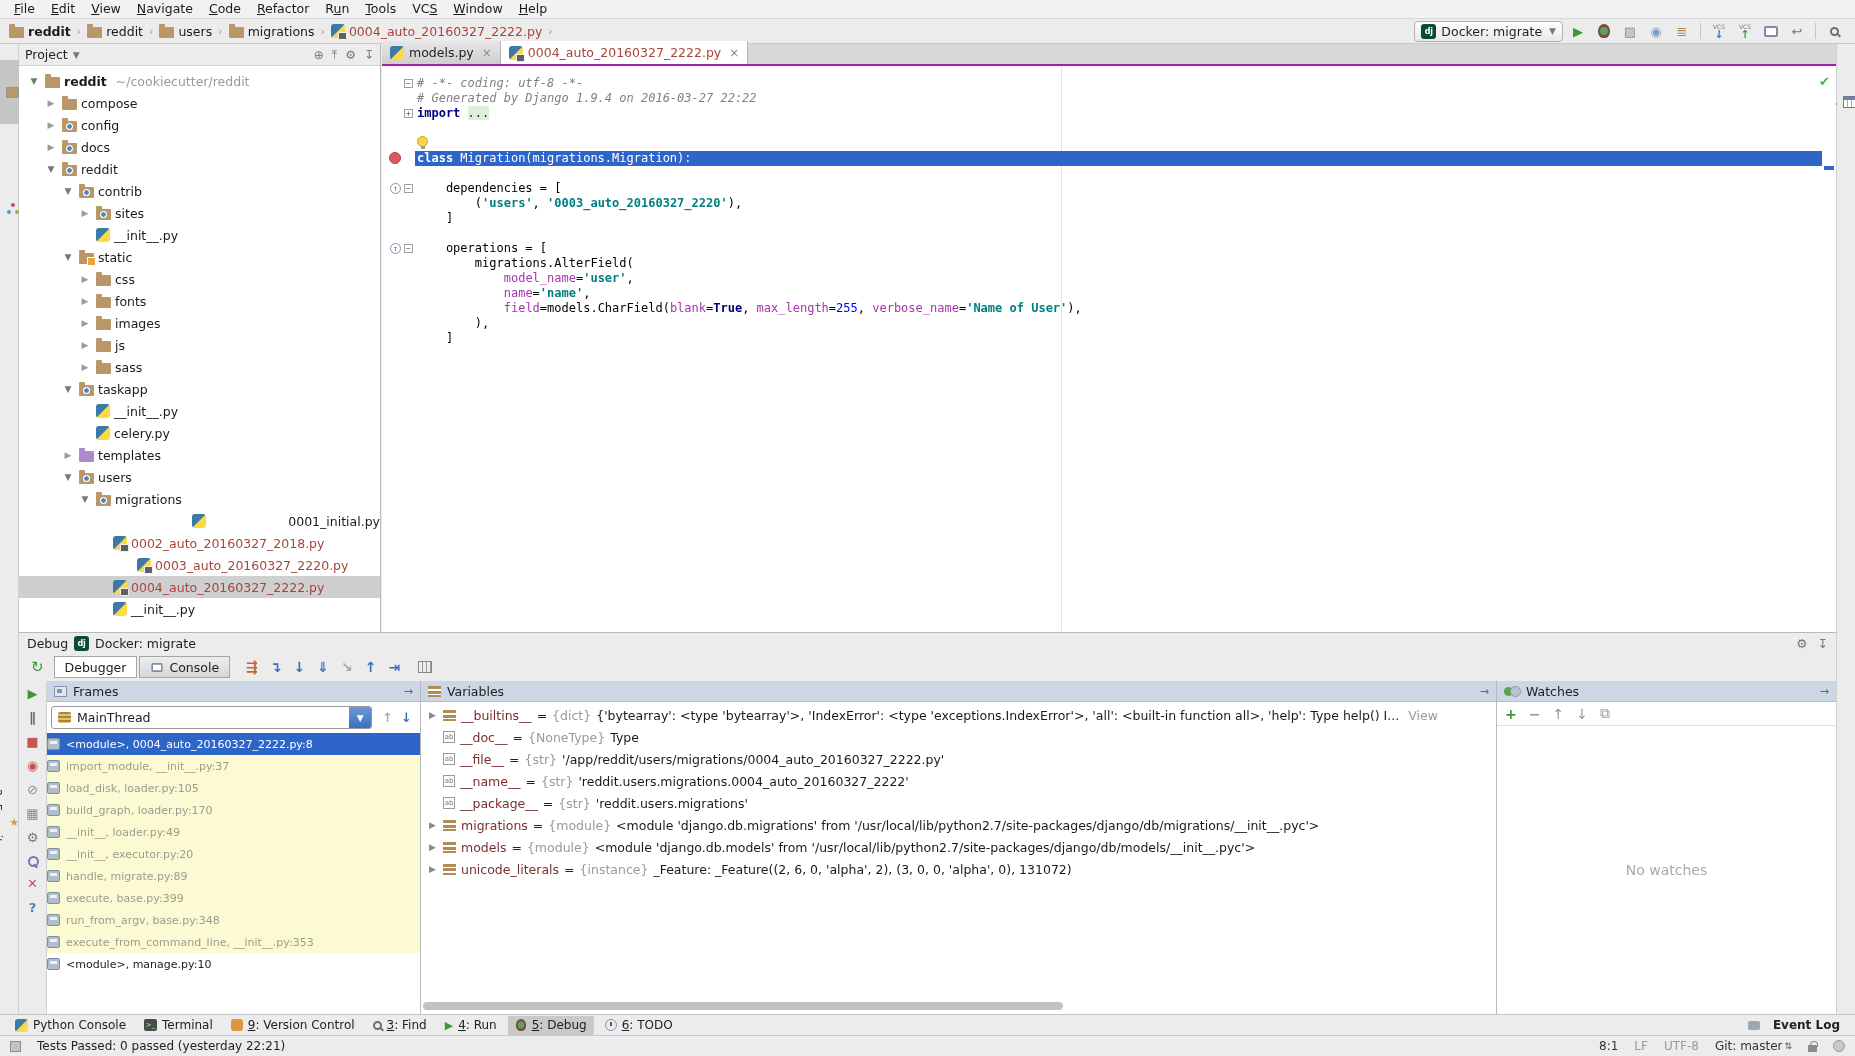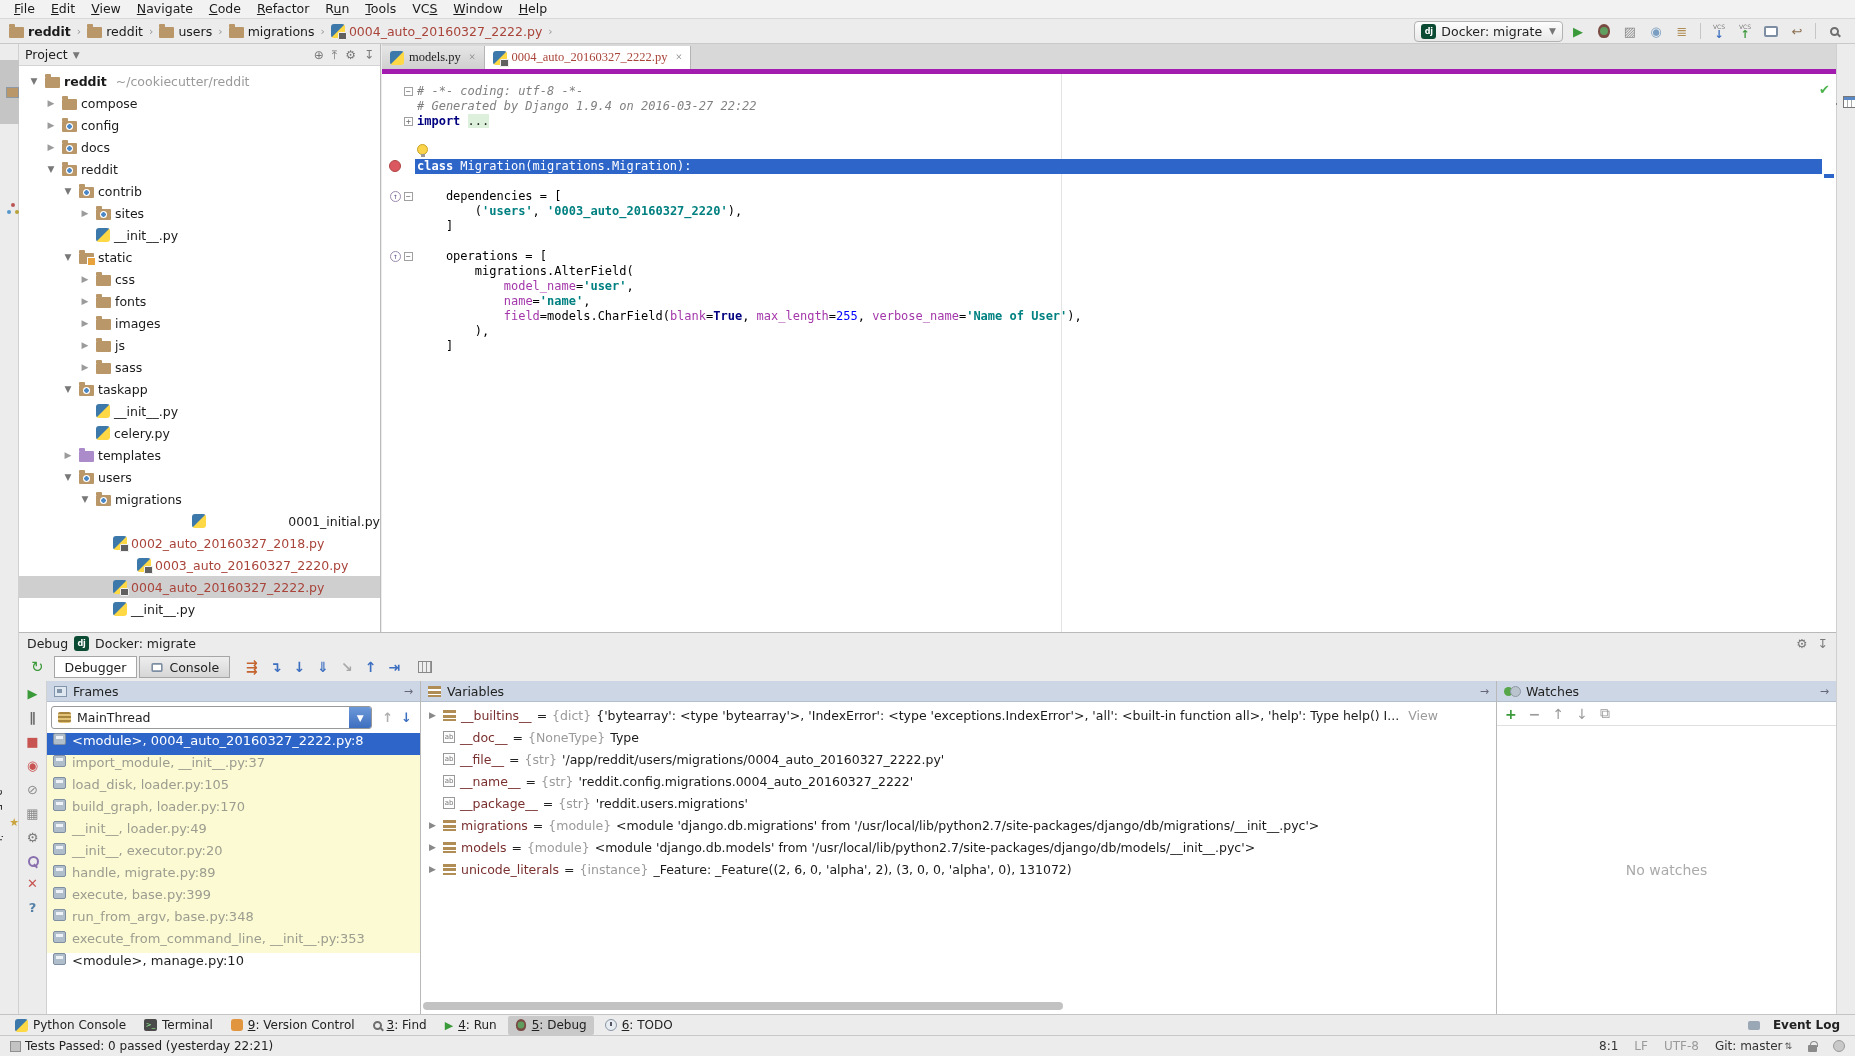--- a/index.html
+++ b/index.html
@@ -101,21 +101,21 @@
 .tree-row { height: 22px; display: flex; align-items: center; gap: 4px; white-space: nowrap; }
 .tree-row.selected { background: #cfcfcf; }
 .tree-chev { width: 14px; text-align: center; color: #787878; font-size: 9px; flex: none; }
 .tree-label { font-size: 12.5px; color: #1a1a1a; }
 .tree-label.bold { font-weight: bold; }
 .tree-label.red { color: #a9443a; }
 .tree-note { font-size: 12.5px; color: #9a9a9a; margin-left: 5px; }
 
 
 #editor { position: absolute; left: 382px; top: 44px; width: 1454px; height: 588px; background: #fff; }
-#editor-tabs { height: 30px; background: #d8d8d8; border-bottom: 5px solid #a21caf; display: flex; align-items: flex-end; font-family: Liberation Serif, serif; }
+#editor-tabs { height: 22px; background: #d8d8d8; border-bottom: 2px solid #a21caf; display: flex; align-items: flex-end; }
 .ed-tab { height: 23px; display: flex; align-items: center; gap: 5px; padding: 0 8px; border-right: 1px solid #b5b5b5; background: linear-gradient(#e6e6e6, #cfcfcf); font-size: 12.5px; }
 .ed-tab.active { background: #ffffff; }
 .ed-tab .tab-label.red { color: #a9443a; }
 .ed-tab .tab-close { color: #888; font-size: 12px; margin-left: 3px; }
 #code-area { position: relative; height: 565px; overflow: hidden; }
 #margin-guide { position: absolute; left: 679px; top: 0; bottom: 0; width: 1px; background: #e3e3e3; }
 #code { position: absolute; left: 0; top: 10px; right: 14px; font-family: "DejaVu Sans Mono", "Liberation Mono", monospace; font-size: 12px; }
 .line { position: relative; height: 15px; line-height: 15px; padding-left: 35px; white-space: pre; }
 .line .gut-bp { position: absolute; left: 7px; top: 1px; }
 .line .gut-attr { position: absolute; left: 8px; top: 2px; }
@@ -146,21 +146,21 @@
 #dbg-left-toolbar { width: 28px; background: #ececec; border-right: 1px solid #d0d0d0; display: flex; flex-direction: column; align-items: center; padding-top: 6px; gap: 11px; }
 .panel { background: #fff; border-right: 1px solid #b9b9b9; display: flex; flex-direction: column; }
 .panel-header { height: 21px; background: #ccd6e4; border-bottom: 1px solid #b3bfcd; display: flex; align-items: center; gap: 6px; padding: 0 7px; font-size: 12.5px; flex: none; }
 .panel-header .arr { margin-left: auto; color: #667; font-size: 11px; }
 #frames-panel { width: 374px; }
 #frames-toolbar { display: flex; align-items: center; gap: 6px; padding: 4px 4px; }
 #thread-combo { flex: 1; height: 23px; border: 1px solid #989898; border-radius: 3px; background: #fff; display: flex; align-items: center; gap: 6px; padding-left: 6px; font-size: 12.5px; overflow: hidden; }
 #thread-combo .combo-btn { margin-left: auto; width: 22px; height: 100%; background: linear-gradient(#6d99d8, #3d6fc0); color: #fff; font-size: 9px; display: flex; align-items: center; justify-content: center; }
 .mini-arrows { display: flex; gap: 8px; padding: 0 4px; font-weight: bold; }
 #frames-list { flex: 1; overflow: hidden; }
-.frame-row { height: 22px; display: flex; gap: 6px; padding-left: 6px; font-size: 13px; white-space: nowrap; }
+.frame-row { height: 22px; display: flex; align-items: center; gap: 6px; padding-left: 0; font-size: 11px; white-space: nowrap; }
 .frame-row.lib { background: #fbfad2; color: #9c9c90; }
 .frame-row.selected { background: #2e65c9; color: #fff; }
 #variables-panel { flex: 1; }
 #variables-list { flex: 1; overflow: hidden; padding-top: 2px; }
 .var-row { height: 22px; display: flex; align-items: center; gap: 5px; padding-left: 6px; font-size: 12.5px; white-space: nowrap; overflow: hidden; }
 .var-expander { width: 11px; color: #888; font-size: 9px; text-align: center; flex: none; }
 .var-name { color: #7a2f2f; }
 .var-eq { color: #222; }
 .var-type { color: #9a9a9a; }
 .var-value { color: #1a1a1a; }
@@ -169,21 +169,21 @@
 #watches-toolbar { height: 24px; display: flex; align-items: center; gap: 12px; padding: 0 8px; border-bottom: 1px solid #e0e0e0; font-size: 14px; }
 #watches-empty { flex: 1; display: flex; align-items: center; justify-content: center; color: #aaa; font-size: 14px; }
 #hscroll { position: absolute; left: 404px; bottom: 4px; width: 640px; height: 8px; border-radius: 4px; background: #adadad; opacity: .75; }
 
 
 #toolwindow-bar { position: absolute; left: 0; top: 1014px; width: 100%; height: 21px; background: #ececec; border-top: 1px solid #c4c4c4; display: flex; align-items: center; padding: 0 8px; gap: 4px; }
 .tw-btn { display: flex; align-items: center; gap: 5px; height: 19px; padding: 0 7px; font-size: 12px; border-radius: 2px; }
 .tw-btn.active { background: #c9c9c9; }
 .tw-btn u { text-decoration: underline; }
 #tw-right { margin-left: auto; display: flex; align-items: center; gap: 6px; font-weight: bold; }
-#statusbar { position: absolute; left: 0; top: 1035px; width: 100%; height: 21px; background: #ececec; border-top: 1px solid #c9c9c9; display: flex; align-items: center; padding: 0 10px; gap: 4px; font-size: 12px; }
+#statusbar { position: absolute; left: 0; top: 1035px; width: 100%; height: 21px; background: #ececec; border-top: 1px solid #c9c9c9; display: flex; align-items: center; padding: 0 10px; gap: 16px; font-size: 12px; }
 #status-right { margin-left: auto; display: flex; align-items: center; gap: 16px; color: #333; }
 #status-right .dim { color: #9a9a9a; }
 .git-widget { display: flex; align-items: center; gap: 2px; }
 .git-widget .updown { font-size: 9px; color: #555; }
 </style>
 </head>
 <body>
 
 <div id="app">
 
@@ -614,21 +614,21 @@
               <span class="var-eq"> = </span>
               <span class="var-type">{str} </span>
               <span class="var-value">'/app/reddit/users/migrations/0004_auto_20160327_2222.py'</span>
             </div>
             <div class="var-row">
               <span class="var-expander"></span>
               <span class="ic ic-prim"></span>
               <span class="var-name">__name__</span>
               <span class="var-eq"> = </span>
               <span class="var-type">{str} </span>
-              <span class="var-value">'reddit.config.migrations.0004_auto_20160327_2222'</span>
+              <span class="var-value">'reddit.users.migrations.0004_auto_20160327_2222'</span>
             </div>
             <div class="var-row">
               <span class="var-expander"></span>
               <span class="ic ic-prim"></span>
               <span class="var-name">__package__</span>
               <span class="var-eq"> = </span>
               <span class="var-type">{str} </span>
               <span class="var-value">'reddit.users.migrations'</span>
             </div>
             <div class="var-row">

